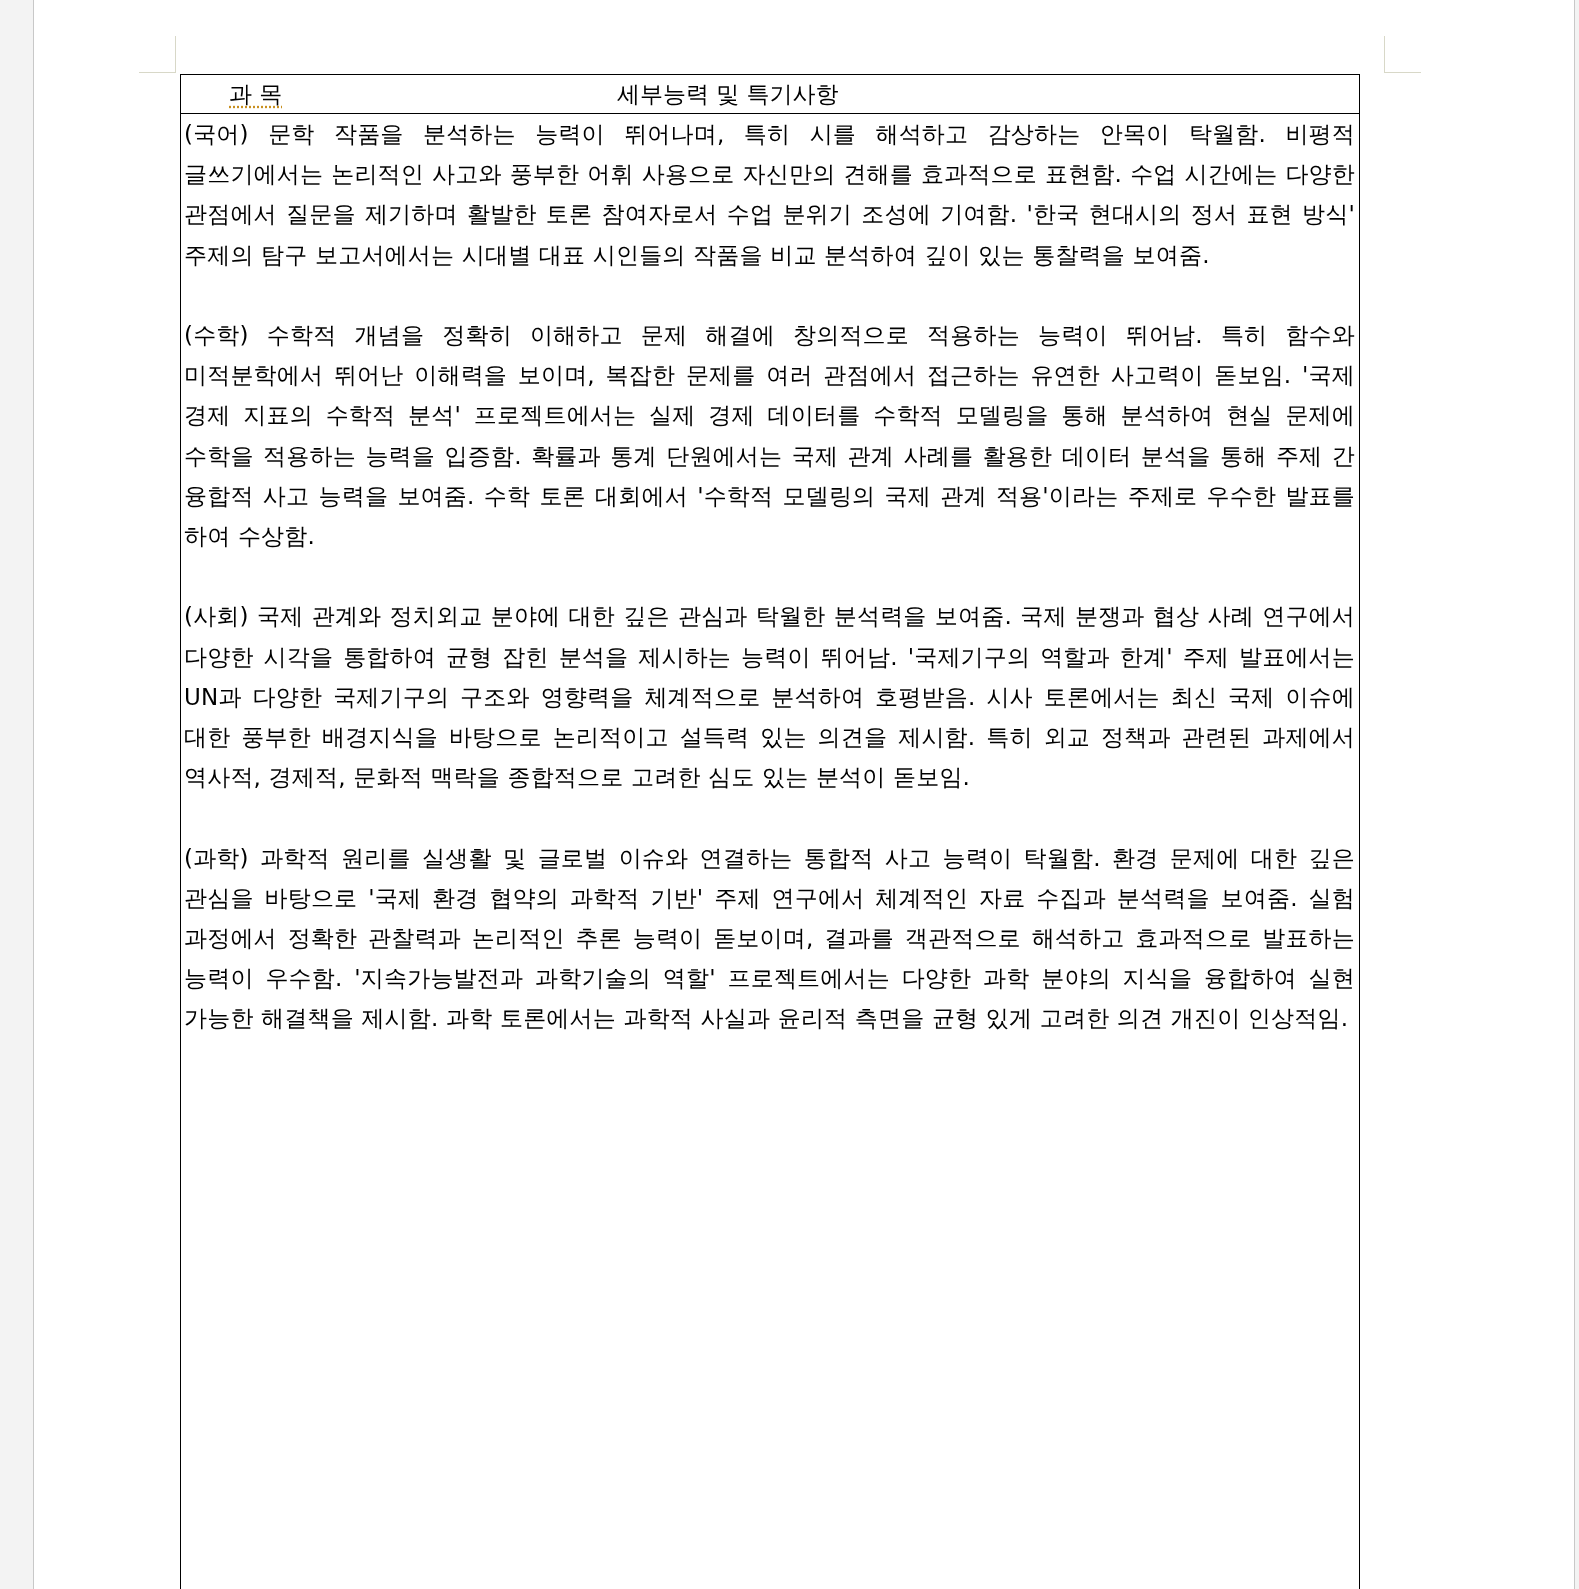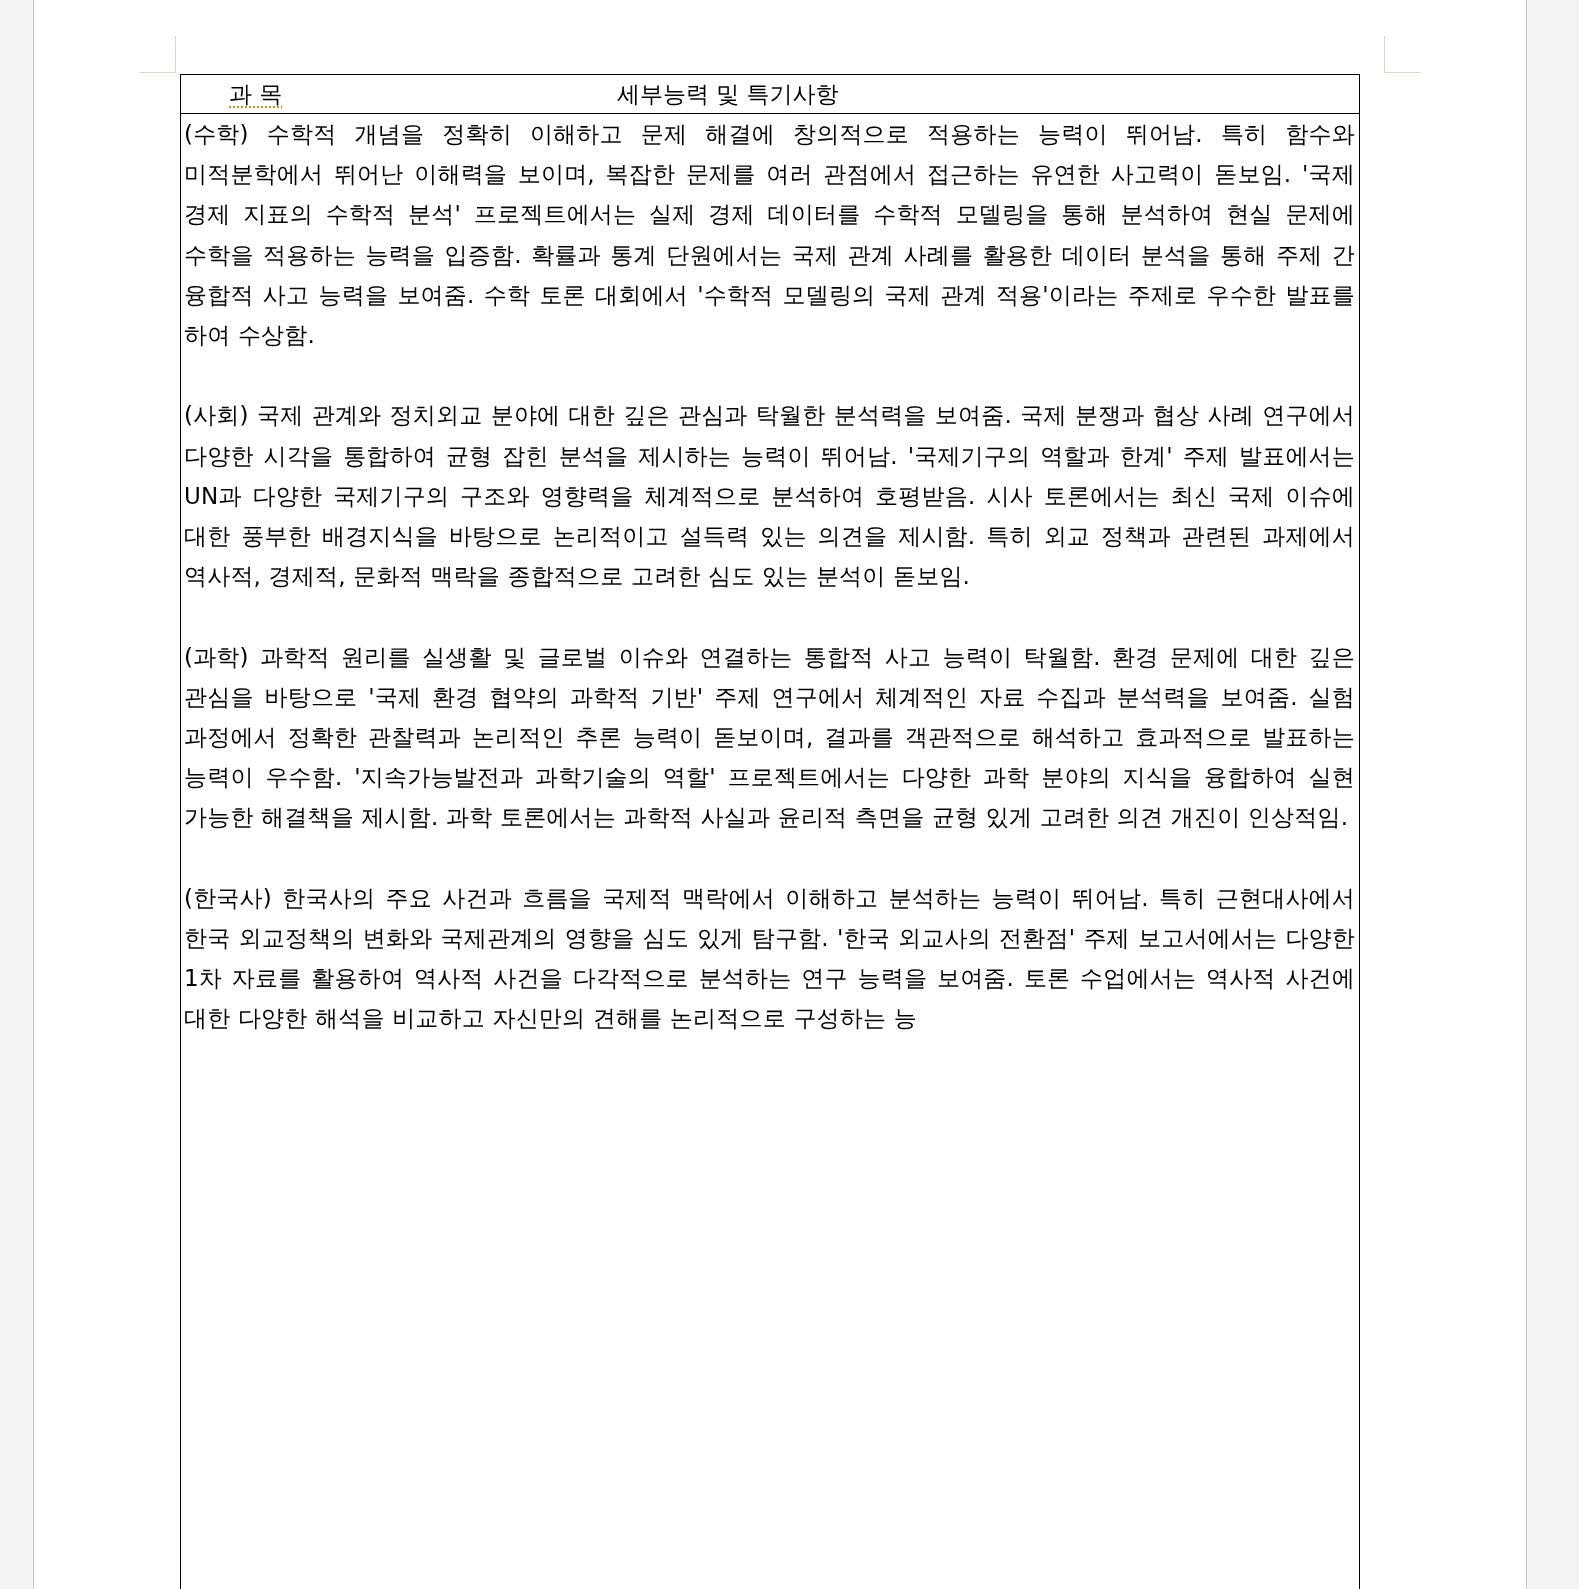--- a/index.html
+++ b/index.html
@@ -19,20 +19,21 @@
     }
     .page {
       position: absolute;
       left: 33px;
       top: 0;
       width: 1492px;
       height: 1589px;
       background: #ffffff;
       border-left: 1px solid #c8c8c8;
       border-right: 1px solid #c8c8c8;
+      padding-left: 48px;
     }
     .corner {
       position: absolute;
       width: 36px;
       height: 36px;
       border-color: #d8d8c8;
       border-style: solid;
       border-width: 0;
     }
     .corner.tl {
@@ -99,20 +100,20 @@
   <div class="page">
     <div class="corner tl"></div>
     <div class="corner tr"></div>
 
     <div class="record-table">
       <div class="header-row">
         <span class="header-subject">과 목</span>
         <span class="header-detail">세부능력 및 특기사항</span>
       </div>
       <div class="body-cell">
+        <p class="para">(국어) 문학 작품을 분석하는 능력이 뛰어나며, 특히 시를 해석하고 감상하는 안목이 탁월함. 비평적 글쓰기에서는 논리적인 사고와 풍부한 어휘 사용으로 자신만의 견해를 효과적으로 표현함. 수업 시간에는 다양한 관점에서 질문을 제기하며 활발한 토론 참여자로서 수업 분위기 조성에 기여함. '한국 현대시의 정서 표현 방식' 주제의 탐구 보고서에서는 시대별 대표 시인들의 작품을 비교 분석하여 깊이 있는 통찰력을 보여줌.</p>
         <p class="para">(수학) 수학적 개념을 정확히 이해하고 문제 해결에 창의적으로 적용하는 능력이 뛰어남. 특히 함수와 미적분학에서 뛰어난 이해력을 보이며, 복잡한 문제를 여러 관점에서 접근하는 유연한 사고력이 돋보임. '국제 경제 지표의 수학적 분석' 프로젝트에서는 실제 경제 데이터를 수학적 모델링을 통해 분석하여 현실 문제에 수학을 적용하는 능력을 입증함. 확률과 통계 단원에서는 국제 관계 사례를 활용한 데이터 분석을 통해 주제 간 융합적 사고 능력을 보여줌. 수학 토론 대회에서 '수학적 모델링의 국제 관계 적용'이라는 주제로 우수한 발표를 하여 수상함.</p>
         <p class="para">(사회) 국제 관계와 정치외교 분야에 대한 깊은 관심과 탁월한 분석력을 보여줌. 국제 분쟁과 협상 사례 연구에서 다양한 시각을 통합하여 균형 잡힌 분석을 제시하는 능력이 뛰어남. '국제기구의 역할과 한계' 주제 발표에서는 UN과 다양한 국제기구의 구조와 영향력을 체계적으로 분석하여 호평받음. 시사 토론에서는 최신 국제 이슈에 대한 풍부한 배경지식을 바탕으로 논리적이고 설득력 있는 의견을 제시함. 특히 외교 정책과 관련된 과제에서 역사적, 경제적, 문화적 맥락을 종합적으로 고려한 심도 있는 분석이 돋보임.</p>
         <p class="para">(과학) 과학적 원리를 실생활 및 글로벌 이슈와 연결하는 통합적 사고 능력이 탁월함. 환경 문제에 대한 깊은 관심을 바탕으로 '국제 환경 협약의 과학적 기반' 주제 연구에서 체계적인 자료 수집과 분석력을 보여줌. 실험 과정에서 정확한 관찰력과 논리적인 추론 능력이 돋보이며, 결과를 객관적으로 해석하고 효과적으로 발표하는 능력이 우수함. '지속가능발전과 과학기술의 역할' 프로젝트에서는 다양한 과학 분야의 지식을 융합하여 실현 가능한 해결책을 제시함. 과학 토론에서는 과학적 사실과 윤리적 측면을 균형 있게 고려한 의견 개진이 인상적임.</p>
-        <p class="para">(한국사) 한국사의 주요 사건과 흐름을 국제적 맥락에서 이해하고 분석하는 능력이 뛰어남. 특히 근현대사에서 한국 외교정책의 변화와 국제관계의 영향을 심도 있게 탐구함. '한국 외교사의 전환점' 주제 보고서에서는 다양한 1차 자료를 활용하여 역사적 사건을 다각적으로 분석하는 연구 능력을 보여줌. 토론 수업에서는 역사적 사건에 대한 다양한 해석을 비교하고 자신만의 견해를 논리적으로 구성하는 능</p>
       </div>
     </div>
   </div>
 </div>
 
 </body></html>

